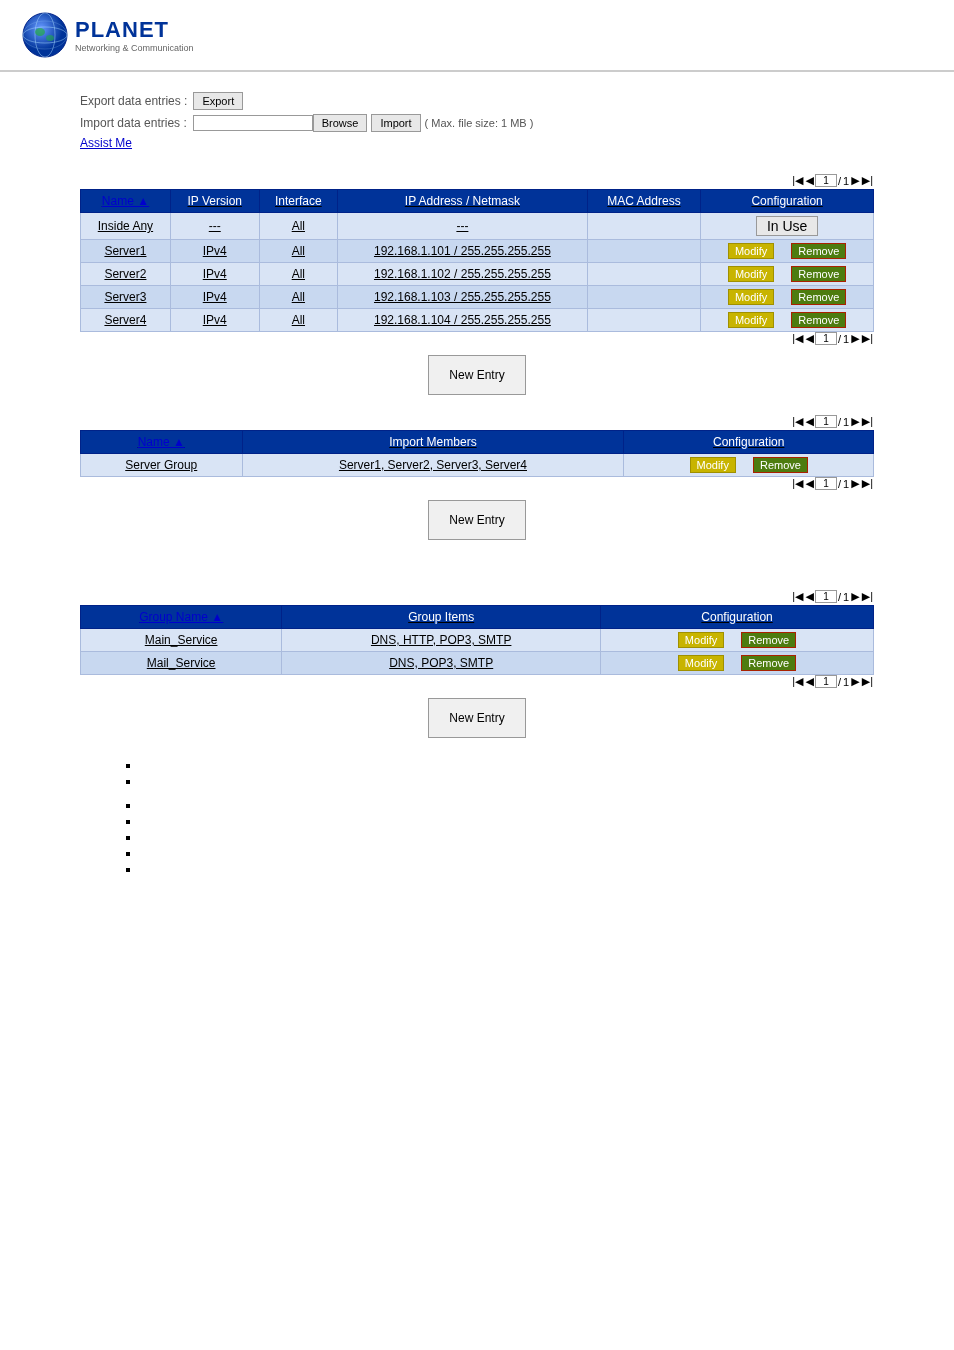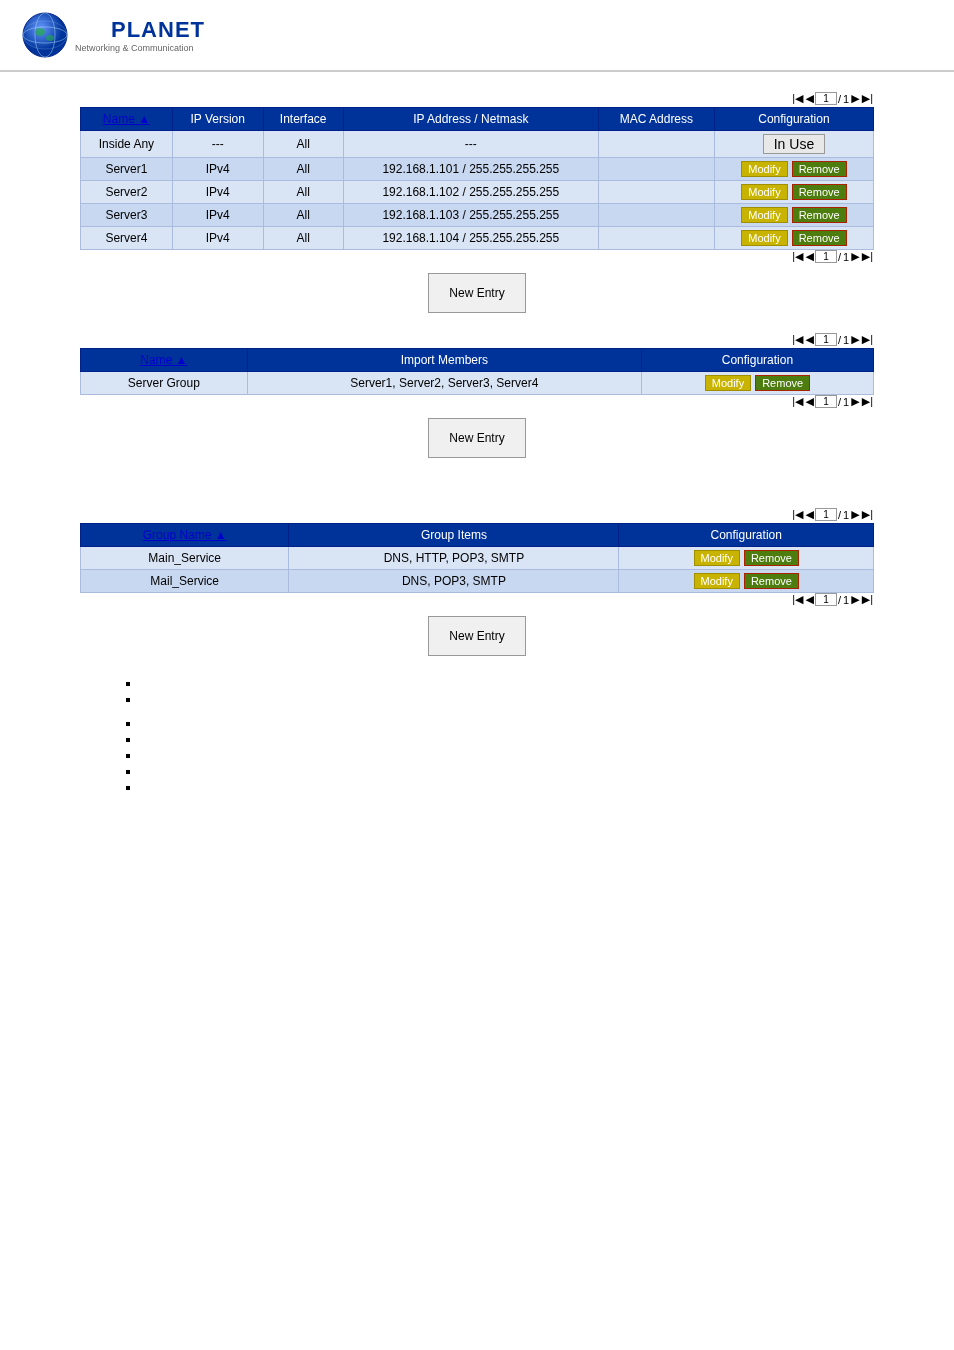--- a/index.html
+++ b/index.html
@@ -71,20 +71,21 @@
       margin-bottom: 2px;
     }
     .pagination span {
       margin: 0 1px;
       cursor: pointer;
     }
     table {
       width: 100%;
       border-collapse: collapse;
       font-size: 12px;
+      text-decoration: underline;
     }
     table thead tr {
       background: #003399;
       color: #fff;
     }
     table thead th {
       padding: 4px 6px;
       text-align: center;
       font-weight: normal;
       border: 1px solid #002288;
@@ -100,21 +101,21 @@
       text-align: center;
       border: 1px solid #aabbdd;
     }
     .btn-modify {
       font-size: 11px;
       padding: 1px 6px;
       background: #c8b400;
       color: #fff;
       border: 1px solid #a09000;
       cursor: pointer;
-      margin-right: 4px;
+      margin-right: 17px;
     }
     .btn-remove {
       font-size: 11px;
       padding: 1px 6px;
       background: #4d7c0f;
       color: #fff;
       border: 1px solid #aa2200;
       cursor: pointer;
     }
     .btn-inuse {
@@ -172,28 +173,42 @@
       </defs>
       <circle cx="25" cy="25" r="22" fill="url(#globeGrad)" stroke="#002288" stroke-width="1"></circle>
       <ellipse cx="25" cy="25" rx="10" ry="22" fill="none" stroke="#aaddff" stroke-width="0.8" opacity="0.6"></ellipse>
       <ellipse cx="25" cy="25" rx="22" ry="8" fill="none" stroke="#aaddff" stroke-width="0.8" opacity="0.6"></ellipse>
       <ellipse cx="25" cy="25" rx="22" ry="14" fill="none" stroke="#aaddff" stroke-width="0.5" opacity="0.4"></ellipse>
 
       <ellipse cx="20" cy="22" rx="5" ry="4" fill="#22aa44" opacity="0.7"></ellipse>
       <ellipse cx="30" cy="28" rx="4" ry="3" fill="#22aa44" opacity="0.6"></ellipse>
     </svg>
     <div>
-      <div style="font-size:22px;font-weight:bold;color:#003399;letter-spacing:1px;margin-left:36px;">PLANET</div>
+      <div style="font-size:22px;font-weight:bold;color:#003399;letter-spacing:1px;">PLANET</div>
       <div style="font-size:9px;color:#666;">Networking &amp; Communication</div>
     </div>
   </div>
 </div>
 
 <div class="main-content">
 
+  <div class="section">
+    <div class="export-row">
+      <span>Export data entries :</span>
+      <button class="btn-export">Export</button>
+    </div>
+    <div class="import-row">
+      <span>Import data entries :</span>
+      <input type="text" style="width: 120px; font-size: 11px; border: 1px solid rgb(153, 153, 153); padding: 1px 3px;">
+      <button class="btn-browse">Browse</button>
+      <button class="btn-import">Import</button>
+      <span class="max-file-note">( Max. file size: 1 MB )</span>
+    </div>
+    <a class="assist-link">Assist Me</a>
+  </div>
 
   <div class="section">
     <div class="pagination">
       <span style="cursor:pointer;">|◀</span>
       <span style="cursor:pointer;">◀</span>
       <input type="text" style="width: 22px; font-size: 10px; border: 1px solid rgb(153, 153, 153); text-align: center;" value="1">
       <span>/</span>
       <span>1</span>
       <span style="cursor:pointer;">▶</span>
       <span style="cursor:pointer;">▶|</span>

